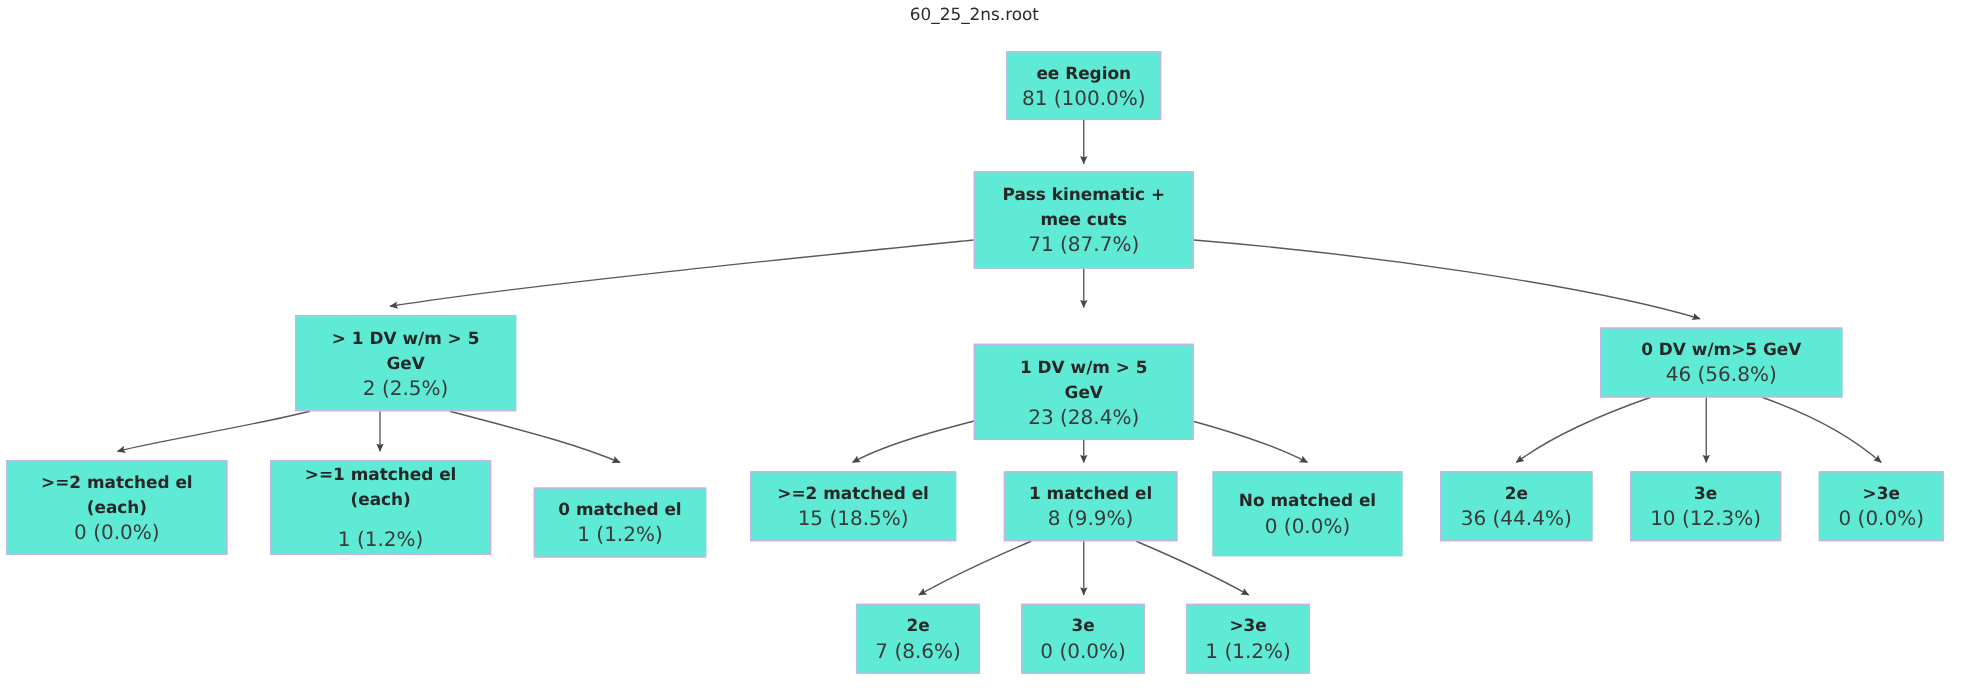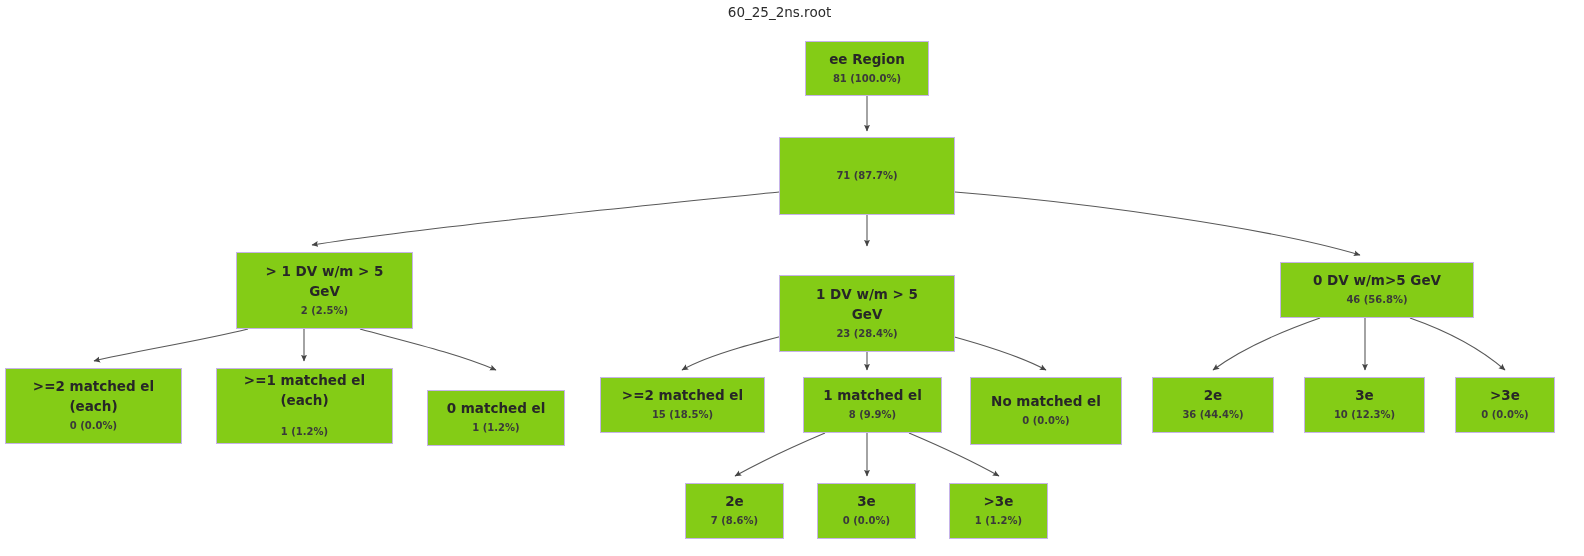--- a/index.html
+++ b/index.html
@@ -34,39 +34,39 @@
     width: 1559px;
     text-align: center;
     font-size: 13.5px;
     color: #2b2b2b;
     font-family: "DejaVu Sans", sans-serif;
     white-space: nowrap;
   }
   .node {
     position: absolute;
     box-sizing: border-box;
-    background: #84cc16;
+    background: #5eead4;
     border: 1.2px solid #c6b3e8;
     display: flex;
     flex-direction: column;
     align-items: center;
     justify-content: center;
     text-align: center;
     font-family: "DejaVu Sans", sans-serif;
   }
   .node-label {
     font-weight: bold;
     font-size: 13.5px;
     color: #272727;
     line-height: 20px;
     padding: 0 7px;
   }
   .node-count {
-    font-weight: bold;
-    font-size: 10px;
+    font-weight: normal;
+    font-size: 16px;
     color: #3a3a3a;
     line-height: 20px;
     padding: 0 7px;
   }
 </style>
 </head>
 <body>
 
 <div id="canvas">
 
@@ -97,20 +97,21 @@
         <path d="M909,433 C942,447 974,462 999,476" fill="none" stroke="#585858" stroke-width="1.1" marker-end="url(#arrowhead)"></path>
       </g>
   </svg>
 
   <div id="nodes-group">
       <div class="node" style="left: 805px; top: 41px; width: 124px; height: 55px;">
         <div class="node-label">ee Region</div>
         <div class="node-count">81 (100.0%)</div>
       </div>
       <div class="node" style="left: 779px; top: 137px; width: 176px; height: 78px;">
+        <div class="node-label">Pass kinematic +<br>mee cuts</div>
         <div class="node-count">71 (87.7%)</div>
       </div>
       <div class="node" style="left: 216px; top: 252px; width: 177px; height: 77px; margin-left: 20px;">
         <div class="node-label">&gt; 1 DV w/m &gt; 5<br>GeV</div>
         <div class="node-count">2 (2.5%)</div>
       </div>
       <div class="node" style="left: 779px; top: 252px; width: 176px; height: 77px; margin-top: 23px;">
         <div class="node-label">1 DV w/m &gt; 5<br>GeV</div>
         <div class="node-count">23 (28.4%)</div>
       </div>

